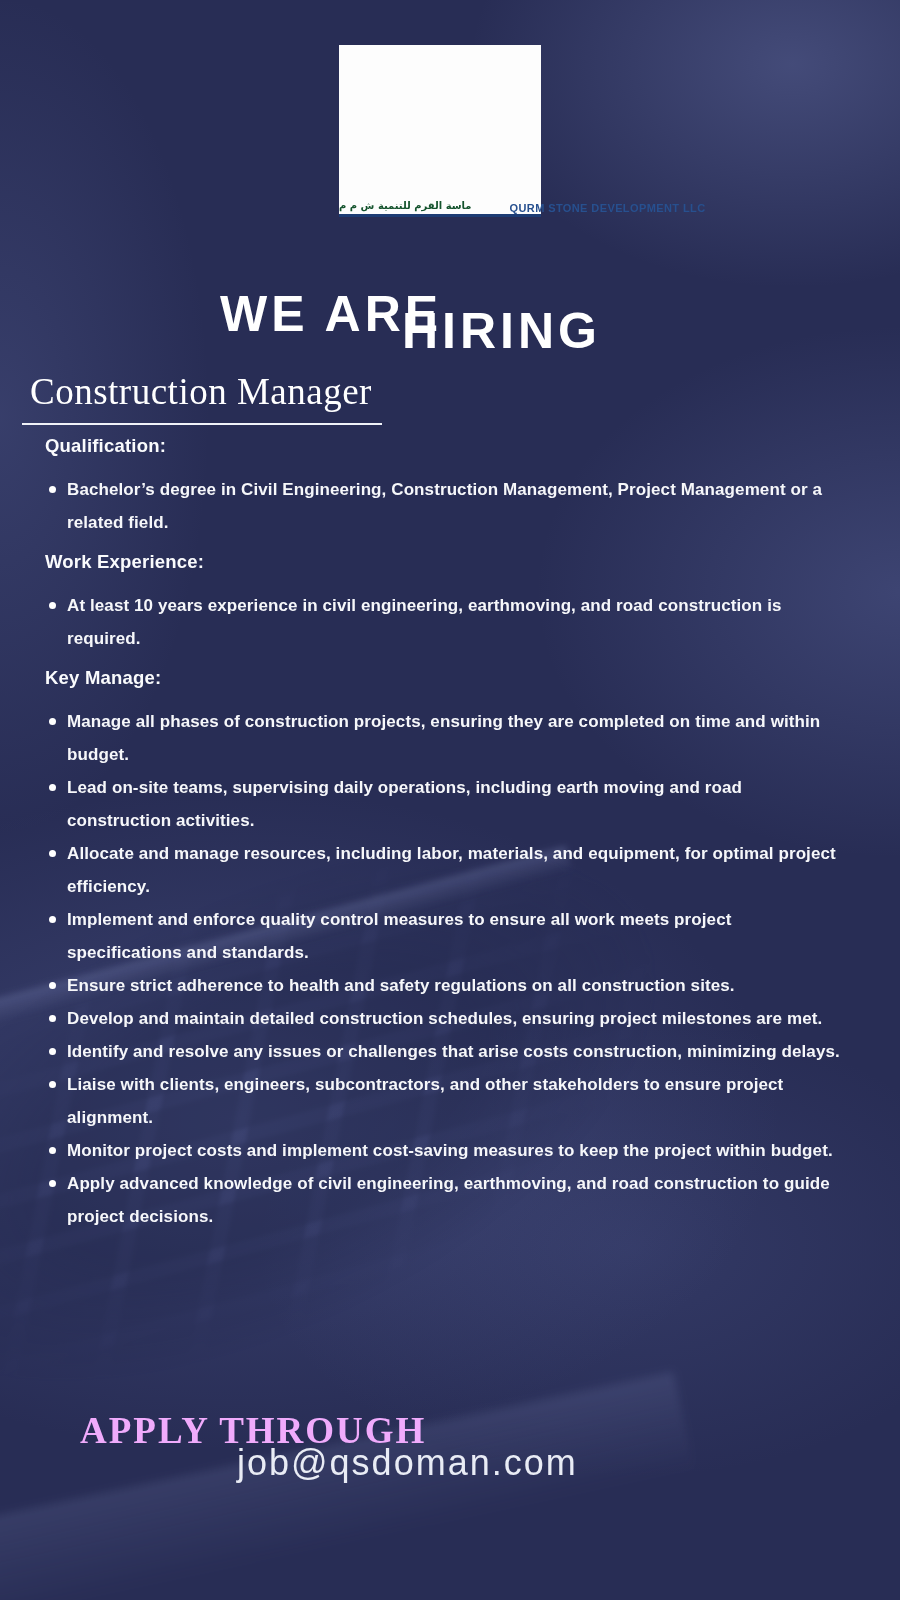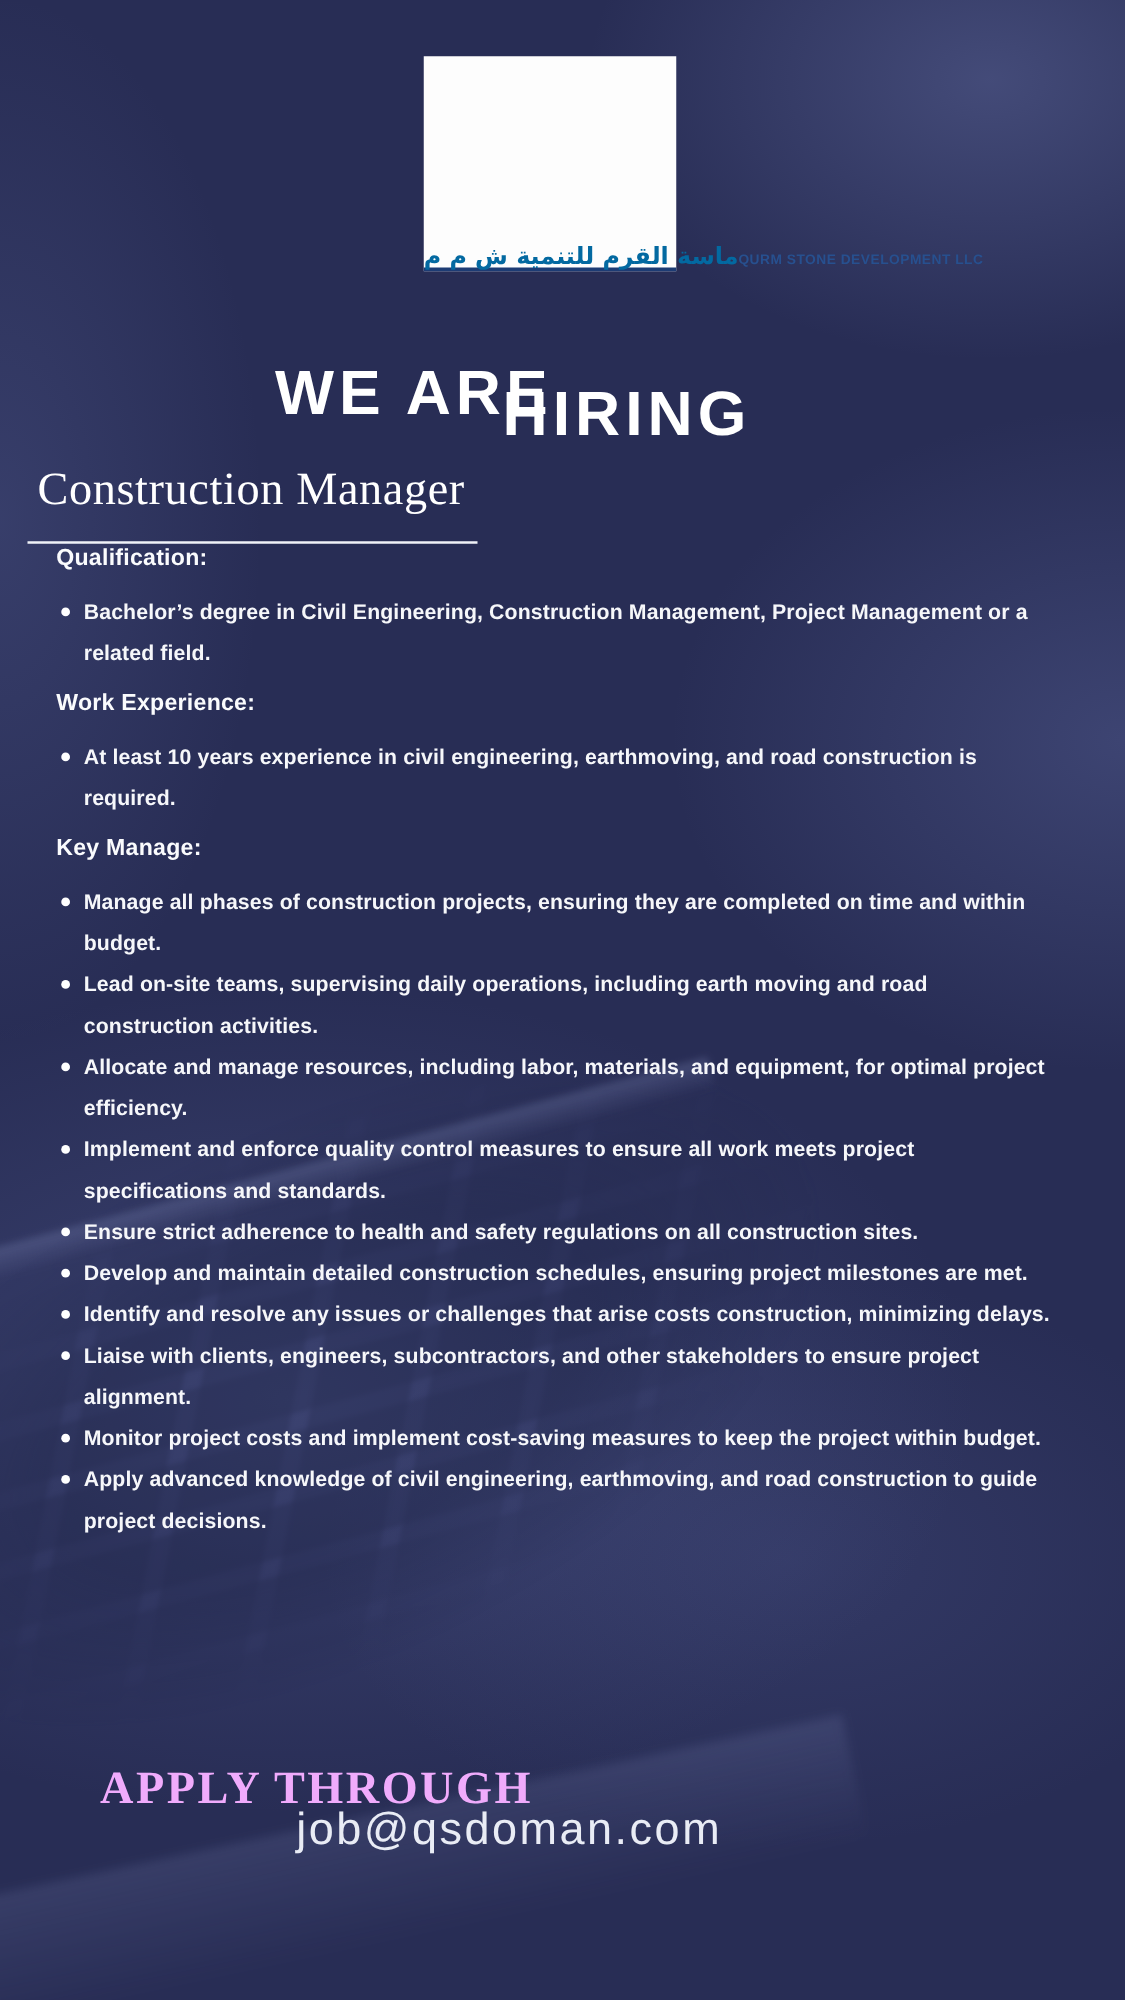--- a/index.html
+++ b/index.html
@@ -46,42 +46,42 @@
 
   
   .logo-card{
     position:absolute;left:339px;top:45px;width:202px;height:172px;
     background:#fdfdfd;border-bottom:3px solid #1d3c74;
     display:flex;flex-direction:row;align-items:flex-end;
     box-sizing:border-box;padding-top:6px;
   }
   .gem{width:132px;height:104px;display:block;}
   .logo-arabic{
-    direction:rtl;color:#0369a1;font-weight:bold;font-size:19px;line-height:17px;
+    direction:rtl;color:#14532d;font-weight:bold;font-size:10px;line-height:17px;
     font-family:"DejaVu Sans",sans-serif;margin-top:1px;white-space:nowrap;
   }
   .logo-english{
     color:#27508f;font-weight:bold;font-size:11px;letter-spacing:.4px;margin-top:3px;
-    font-family:"Liberation Sans",sans-serif;white-space:nowrap;
+    font-family:"Liberation Sans",sans-serif;white-space:nowrap;margin-left:38px;
   }
 
   
   .headline-1,.headline-2{
     position:absolute;color:#fff;font-weight:bold;font-size:50px;letter-spacing:4px;
     line-height:1;white-space:nowrap;
   }
   .headline-1{left:220px;top:243px;margin-top:46px;}
   .headline-2{left:402px;top:306px;}
 
   
   .job-title{
     position:absolute;left:22px;top:372px;margin:0;
     color:#fff;font-family:"Liberation Serif",serif;font-weight:normal;
     font-size:37px;letter-spacing:.5px;line-height:1.1;
-    padding:0 10px 20px 8px;border-bottom:2px solid #f0f2f8;white-space:nowrap;
+    padding:0 10px 10px 8px;border-bottom:2px solid #f0f2f8;white-space:nowrap;
   }
 
   
   .content{position:absolute;left:45px;top:433px;width:800px;color:#fff;}
   .content h2{
     margin:0 0 8px 0;font-size:18.5px;font-weight:bold;line-height:26px;
     text-underline-offset:4px;text-decoration-thickness:2px;
     color:#fafbfd;letter-spacing:.2px;
   }
   .content ul{list-style:none;margin:14px 0 10px 0;padding:0;}

